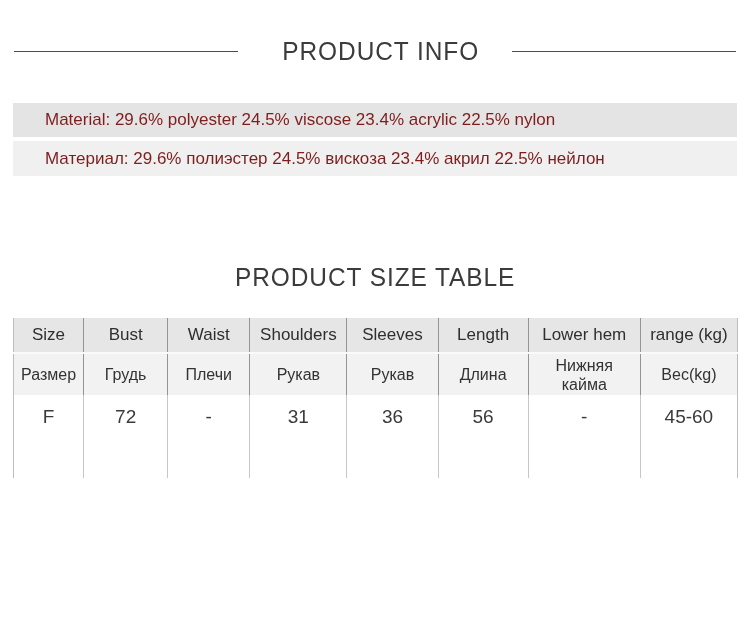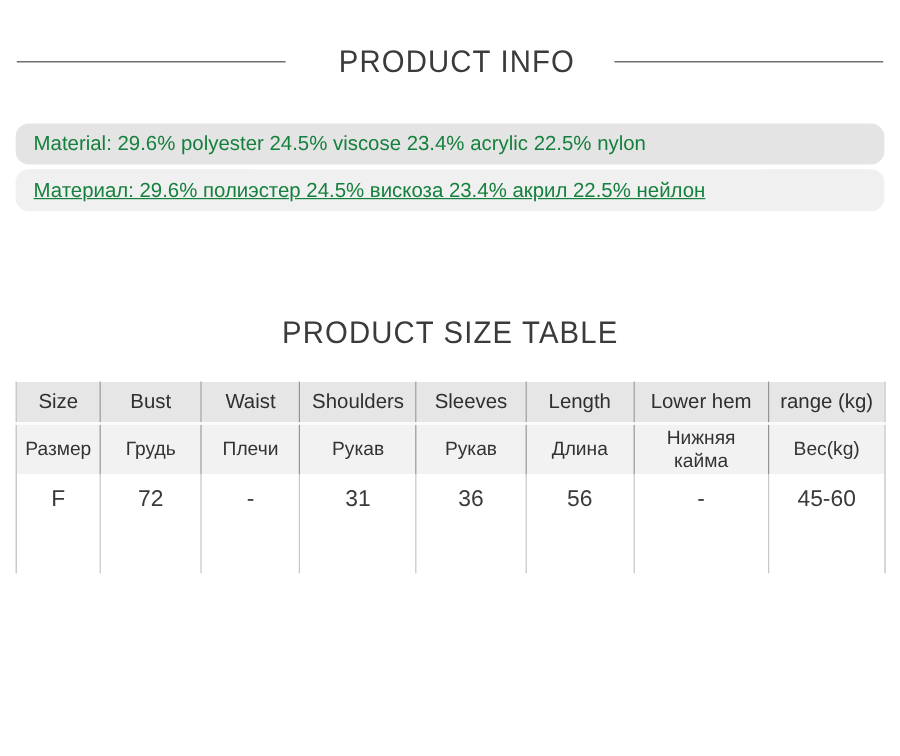--- a/index.html
+++ b/index.html
@@ -42,28 +42,27 @@
     transform: scaleX(.94);
   }
   .title-row.plain {
     margin-top: 88px;
   }
 
   
   .bars { margin: 39px 13px 0 13px; }
   .bar {
     font-size: 17px;
-    color: #15803d;
-    padding-left: 15px;
+    color: #7f1d1d;
+    padding-left: 32px;
     display: flex;
     align-items: center;
-    border-radius: 11px;
   }
   .bar.en { height: 34px; background: #e4e4e4; margin-bottom: 4px; }
-  .bar.ru { height: 35px; background: #f0f0f0; text-decoration: underline; }
+  .bar.ru { height: 35px; background: #f0f0f0; }
 
   
   .size-table-wrap { margin: 28px 13px 0 13px; }
   table.size-table {
     border-collapse: collapse;
     table-layout: fixed;
     width: 725px;
     border-left: 1px solid #bdbdbd;
     border-right: 1px solid #bdbdbd;
     border-bottom: 2px solid #b0b0b0;

